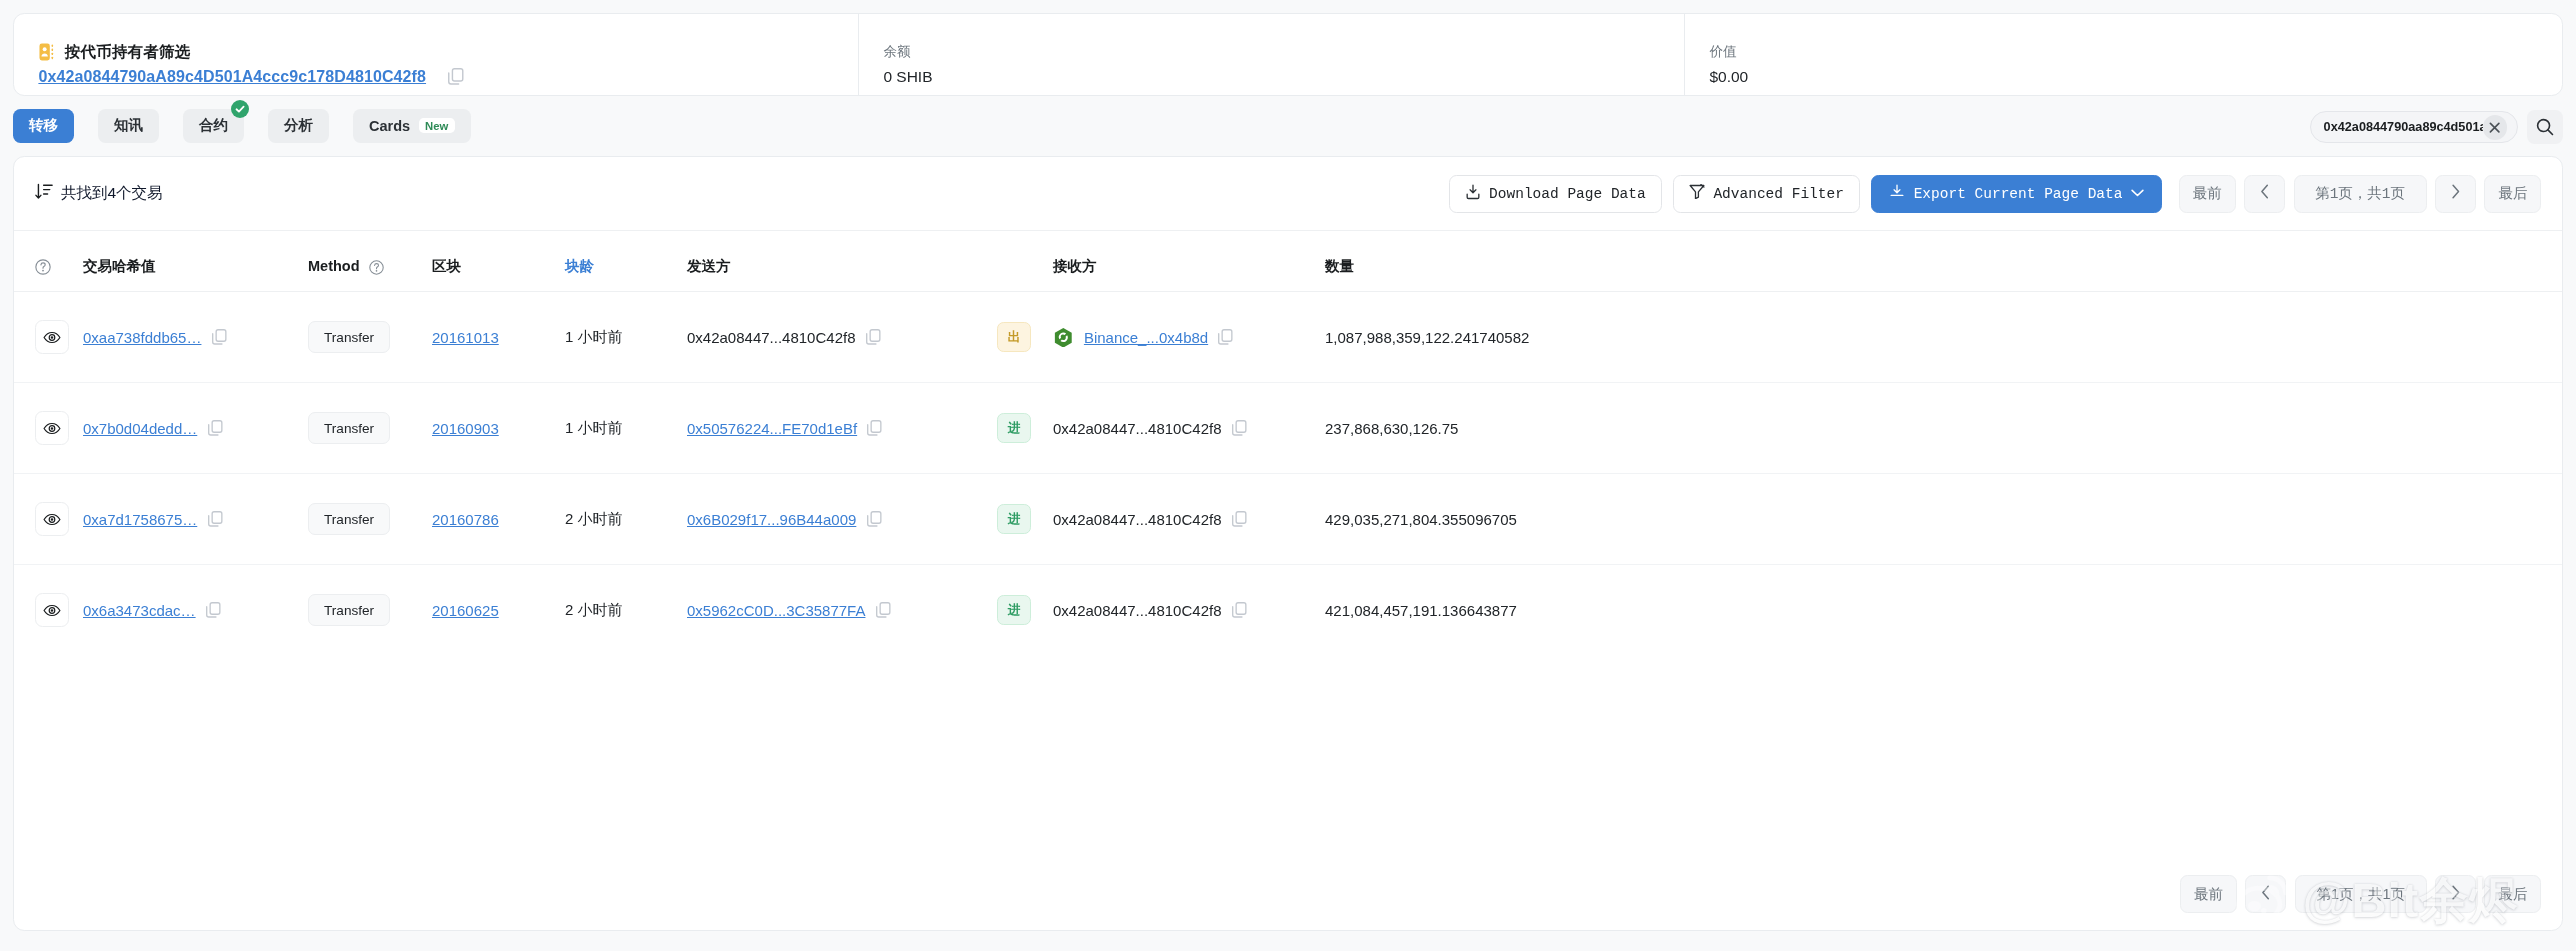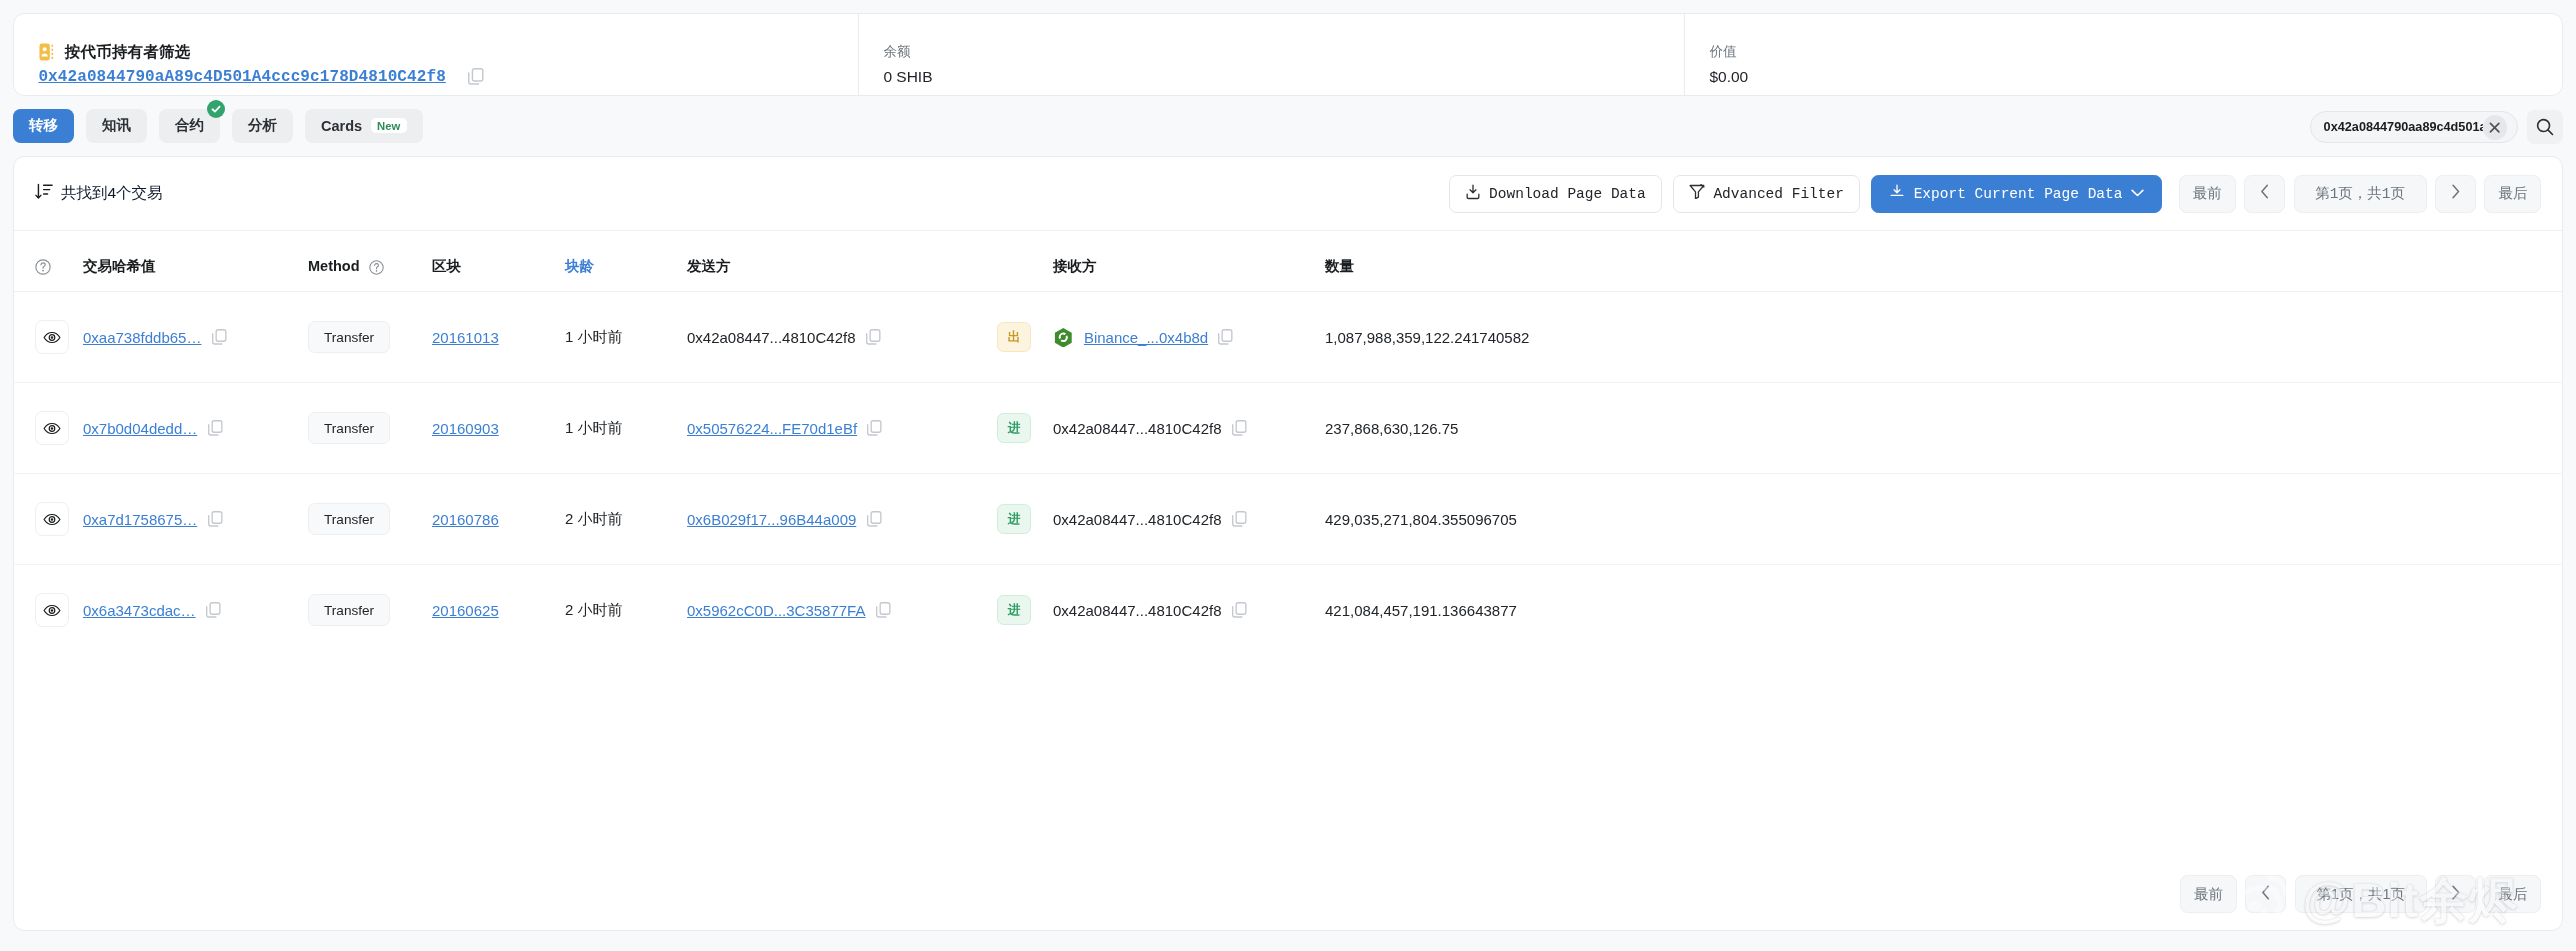--- a/index.html
+++ b/index.html
@@ -35,38 +35,38 @@
     display: flex; align-items: center; gap: 9.4px;
     margin-bottom: 4.7px;
   }
   .holder-icon {
     width: 17px; height: 19px;
     display: inline-flex; align-items: center; justify-content: center;
   }
   .holder-title {
     font-size: 15.5px; font-weight: 700; color: #1a1d1f; letter-spacing: 0.2px;
   }
-  .addr-line { display: flex; align-items: center; gap: 22px; font-family: Liberation Mono, monospace; }
+  .addr-line { display: flex; align-items: center; gap: 22px; }
   .addr-link {
     font-size: 16px; font-weight: 700; color: #3b7fd4; letter-spacing: 0.1px;
   }
   .sm-label { font-size: 13.6px; color: #6c757d; margin-bottom: 6.6px; }
   .sm-value { font-size: 15.5px; color: #212529; font-weight: 400; }
 
   .copy-ico { display:inline-block; width:16px; height:17px; flex:0 0 auto; }
 
   
   .tabrow {
     position: absolute;
     left: 0; top: 101px;
     width: 2576px; height: 54px;
   }
   .tabs {
     position: absolute; left: 13px; top: 7.5px;
-    display: flex; align-items: center; gap: 12px;
+    display: flex; align-items: center; gap: 24px;
   }
   .tab {
     height: 34px; padding: 0 16px;
     border-radius: 7.5px;
     background: #eceef0;
     color: #2b3035;
     font-size: 14.5px; font-weight: 700;
     display: inline-flex; align-items: center; gap: 8.4px;
     position: relative;
     cursor: pointer;

